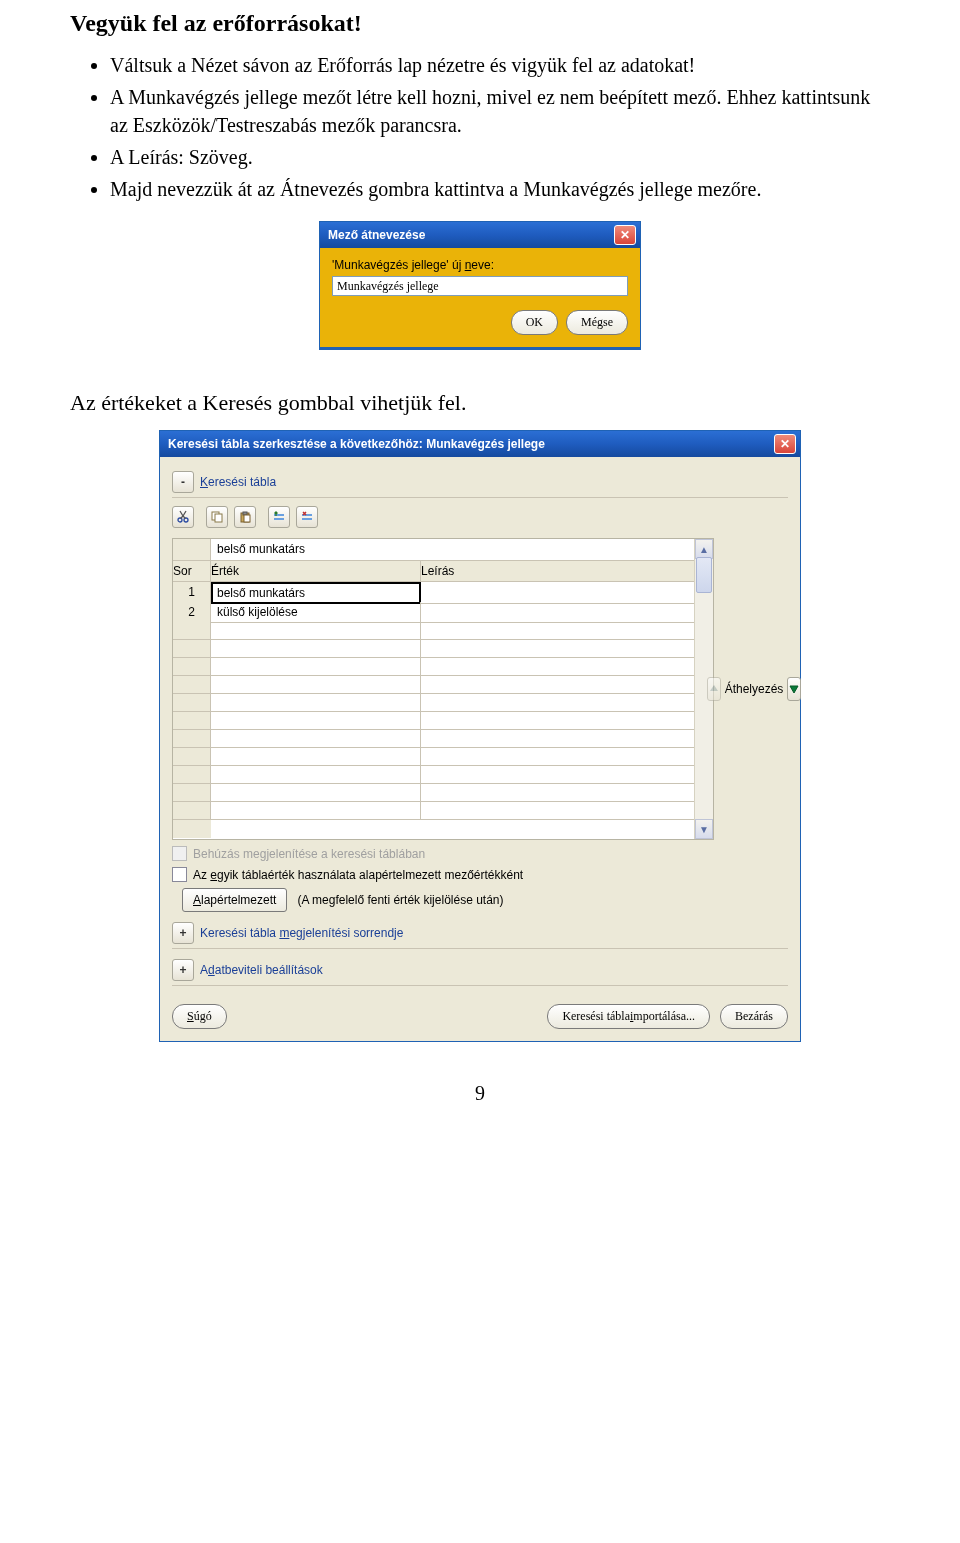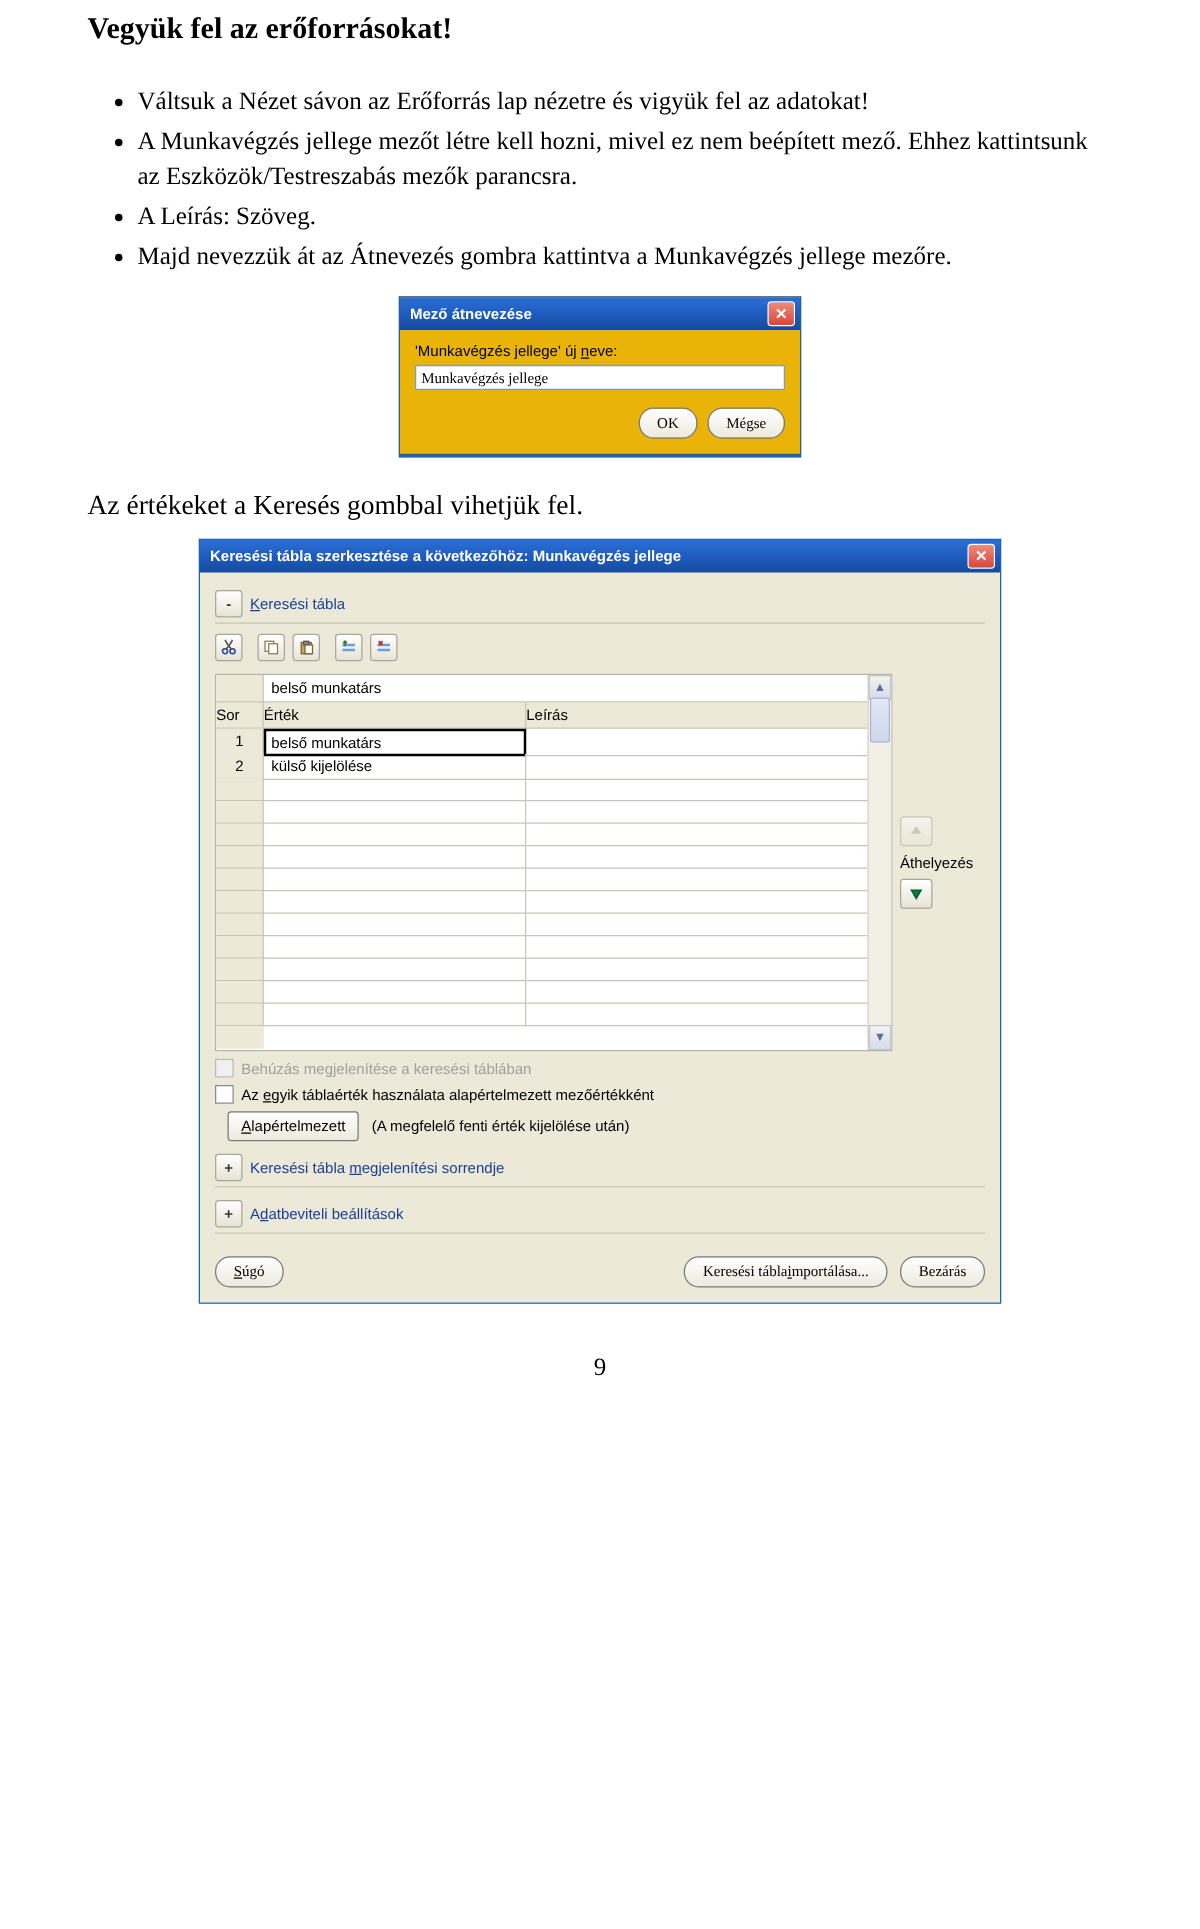--- a/index.html
+++ b/index.html
@@ -1,30 +1,30 @@
 <!DOCTYPE html>
 <html><head>
 <meta charset="utf-8">
 <style>
   html,body{margin:0;padding:0;background:#fff;font-family:"Times New Roman",Times,serif;color:#000}
   .page{width:960px;margin:0 auto;padding:10px 70px 40px 70px;box-sizing:border-box}
-  h2{font-size:24px;font-weight:bold;margin:0 0 30px 0}
+  h2{font-size:24px;font-weight:bold;margin:0 0 14px 0}
   ul.doc{list-style:disc;padding-left:40px;margin:0 0 18px 0}
   ul.doc li{font-size:20px;line-height:1.4;margin-bottom:4px}
   .center{display:flex;justify-content:center}
   
   .d1{width:320px;border:1px solid #1f62b4;background:#eab308;font-family:Tahoma,Arial,sans-serif;font-size:12px;margin-bottom:20px;border-bottom:3px solid #1f62b4}
   .d1-title{height:26px;background:linear-gradient(#2b6fd4,#1f5cbf 50%,#154a9e);color:#fff;font-weight:bold;display:flex;align-items:center;justify-content:space-between;padding:0 4px 0 8px}
   .d1-close{width:20px;height:18px;background:linear-gradient(#f08b7a,#d9453a);border:1px solid #fff;border-radius:3px;display:flex;align-items:center;justify-content:center;color:#fff;font-weight:bold;font-size:12px;line-height:1}
   .d1-body{padding:10px 12px 4px 12px}
   .d1-label{margin-bottom:4px}
   .d1-input{width:100%;height:20px;border:1px solid #7f9db9;background:#fff;padding:2px 4px;box-sizing:border-box;font-family:Tahoma;font-size:12px}
   .d1-buttons{display:flex;justify-content:flex-end;gap:8px;padding:10px 12px 12px 12px}
   .btn{height:23px;border:1px solid #7a7a7a;border-radius:12px;background:linear-gradient(#fff,#eceade);font-family:Tahoma;font-size:12px;padding:0 14px;display:inline-flex;align-items:center;justify-content:center;cursor:default}
-  .para{font-size:22px;margin:5px 0 14px 0}
+  .para{font-size:22px;margin:20px 0 14px 0}
   
   .d2{width:640px;border:1px solid #1f62b4;background:#ece9d8;font-family:Tahoma,Arial,sans-serif;font-size:12px}
   .d2-title{height:26px;background:linear-gradient(#2b6fd4,#1f5cbf 50%,#154a9e);color:#fff;font-weight:bold;display:flex;align-items:center;justify-content:space-between;padding:0 4px 0 8px}
   .d2-body{padding:10px 12px 12px 12px}
   .segtitle{color:#1a3f97;border-bottom:1px solid #c9c3b3;padding-bottom:4px;margin:4px 0 8px 0;display:flex;align-items:center;gap:6px}
   .sqbtn{width:22px;height:22px;border:1px solid #a9a79a;border-radius:3px;background:linear-gradient(#fff,#e7e3d5);display:inline-flex;align-items:center;justify-content:center;font-size:12px;font-weight:bold;color:#333;box-sizing:border-box}
   .toolbar{display:flex;gap:12px;margin:6px 0 10px 0}
   .toolbar .tgroup{display:flex;gap:6px}
   .tablewrap{border:1px solid #b7b4a3;background:#fff;display:flex}
   .gridarea{flex:1}
@@ -39,21 +39,21 @@
   .dcell.selected{border:2px solid #000;padding-left:4px;line-height:18px}
   .emptyrow{display:grid;grid-template-columns:38px 210px 1fr;height:18px}
   .ecell{background:#ece9d8;border-right:1px solid #c9c3b3;border-bottom:1px solid #c9c3b3}
   .ecelld{border-right:1px solid #c9c3b3;border-bottom:1px solid #c9c3b3}
   .nogrid{border:none}
   .scrollcol{width:18px;background:#f1efe6;border-left:1px solid #d6d2c1;position:relative}
   .scrollup{position:absolute;top:0;left:0;right:0;height:18px;background:linear-gradient(#f3f2ee,#d7dced);border:1px solid #bfc4d6;display:flex;align-items:center;justify-content:center;font-size:10px;color:#5a6ea3}
   .scrolltrack{position:absolute;top:18px;left:0;right:0;bottom:18px}
   .scrollthumb{position:absolute;top:0;left:1px;right:1px;height:34px;background:linear-gradient(#e3e8f5,#cdd6ec);border:1px solid #a9b4d4;border-radius:2px}
   .scrolldown{position:absolute;bottom:0;left:0;right:0;height:18px;background:linear-gradient(#f3f2ee,#d7dced);border:1px solid #bfc4d6;display:flex;align-items:center;justify-content:center;font-size:10px;color:#5a6ea3}
-  .sidepanel{width:74px;display:flex;flex-direction:column;align-items:flex-start;justify-content:center;gap:4px;padding-left:6px;box-sizing:border-box}
+  .sidepanel{width:74px;display:flex;flex-direction:row;align-items:center;justify-content:center;gap:4px;padding-left:6px;box-sizing:border-box}
   .arrowbtn{width:24px;height:22px;border:1px solid #a9a79a;border-radius:3px;background:linear-gradient(#fff,#e7e3d5);display:flex;align-items:center;justify-content:center}
   .arrowbtn.disabled{opacity:0.5}
   .sidelabel{font-size:12px;color:#000;margin:2px 0}
   .tablelayout{display:flex;align-items:stretch}
   .tablewrap-outer{flex:1}
   .cb{width:13px;height:13px;border:1px solid #889;background:#fff;display:inline-block;vertical-align:middle}
   .cb.disabled{border-color:#bbb;background:#f0f0f0}
   .optline{font-size:12px;margin:6px 0;display:flex;align-items:center;gap:6px;color:#000}
   .optline.disabled{color:#a0a0a0}
   .subline{font-size:12px;margin:4px 0 10px 0;padding-left:10px;display:flex;align-items:center;gap:10px}

